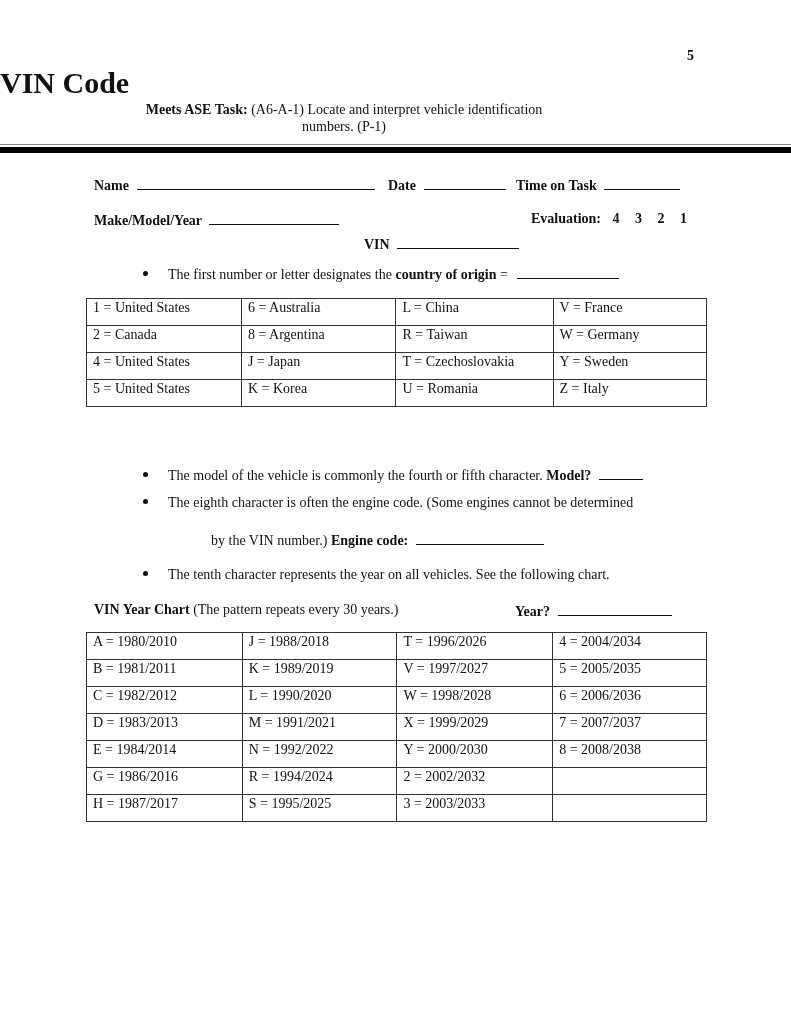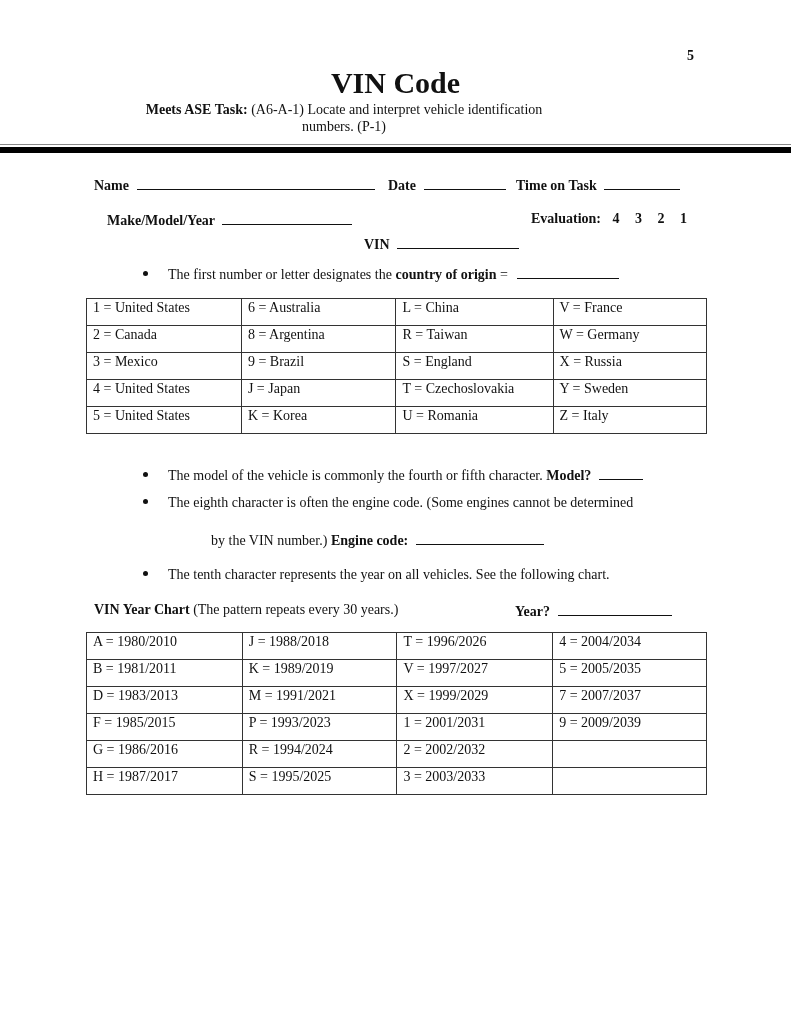--- a/index.html
+++ b/index.html
@@ -1,20 +1,20 @@
 <!DOCTYPE html>
 <html><head>
 <meta charset="utf-8">
 <style>
   html, body { margin: 0; padding: 0; background: #ffffff; }
   body { width: 791px; height: 1024px; position: relative; overflow: hidden;
          font-family: "Liberation Serif", serif; color: #111; }
   .abs { position: absolute; }
   .page-number { left: 687px; top: 48px; font-size: 14px; font-weight: bold; }
-  .title { left: 0; width: 791px; top: 66px; text-align: center; font-size: 30px; font-weight: bold; line-height: 34px; }
+  .title { left: 0; width: 791px; top: 66px; font-size: 30px; font-weight: bold; line-height: 34px; }
   .subtitle { left: 0; width: 688px; top: 101px; text-align: center; font-size: 14px; line-height: 17px; }
   .subtitle b { font-weight: bold; }
   .rule { left: 0; top: 147px; width: 791px; height: 6px; background: #000; }
   .rule-thin { left: 0; top: 144px; width: 791px; height: 1px; background: #888; }
   .field-row { font-size: 14px; font-weight: bold; line-height: 18px; white-space: nowrap; }
   .blank { display: inline-block; border-bottom: 1px solid #111; height: 14px; vertical-align: baseline; }
   .bullet-line { font-size: 14px; line-height: 18px; white-space: nowrap; }
   .bullet-dot { display: inline-block; width: 5px; height: 5px; border-radius: 50%; background: #111; vertical-align: middle; margin-right: 20px; position: relative; top: -2px; }
   table.grid { position: absolute; border-collapse: collapse; font-size: 14px; border-radius: 25px; }
   table.grid td { border: 1.5px solid #333; padding: 0 0 0 6px; vertical-align: top; line-height: 18px; }
@@ -43,21 +43,21 @@
 </div>
 <div class="abs field-row" style="left:388px; top:175px;">
   <span>Date</span>
   <span class="blank" style="width:82px; margin-left:4px;"></span>
 </div>
 <div class="abs field-row" style="left:516px; top:175px;">
   <span>Time on Task</span>
   <span class="blank" style="width:76px; margin-left:4px;"></span>
 </div>
 
-<div class="abs field-row" style="left:94px; top:210px;margin-left:13px;">
+<div class="abs field-row" style="left:94px; top:210px;">
   <span>Make/Model/Year</span>
   <span class="blank" style="width:130px; margin-left:4px;"></span>
 </div>
 <div class="abs field-row" style="left:364px; top:210px;margin-top:24px;">
   <span>VIN</span>
   <span class="blank" style="width:122px; margin-left:4px;"></span>
 </div>
 <div class="abs field-row" style="left:531px; top:210px;">
   <span>Evaluation:</span>
   <span style="margin-left:8px;">4</span>
@@ -77,26 +77,20 @@
     <td class="col1">1 = United States</td>
     <td class="col2">6 = Australia</td>
     <td class="col3">L = China</td>
     <td class="col4">V = France</td>
   </tr>
   <tr>
     <td>2 = Canada</td>
     <td>8 = Argentina</td>
     <td>R = Taiwan</td>
     <td>W = Germany</td>
-  </tr>
-  <tr>
-    <td>3 = Mexico</td>
-    <td>9 = Brazil</td>
-    <td>S = England</td>
-    <td>X = Russia</td>
   </tr>
   <tr>
     <td>4 = United States</td>
     <td>J = Japan</td>
     <td>T = Czechoslovakia</td>
     <td>Y = Sweden</td>
   </tr>
   <tr>
     <td>5 = United States</td>
     <td>K = Korea</td>
@@ -137,30 +131,36 @@
     <td class="col3">T = 1996/2026</td>
     <td class="col4">4 = 2004/2034</td>
   </tr>
   <tr>
     <td>B = 1981/2011</td>
     <td>K = 1989/2019</td>
     <td>V = 1997/2027</td>
     <td>5 = 2005/2035</td>
   </tr>
   <tr>
+    <td>C = 1982/2012</td>
+    <td>L = 1990/2020</td>
+    <td>W = 1998/2028</td>
+    <td>6 = 2006/2036</td>
+  </tr>
+  <tr>
     <td>D = 1983/2013</td>
     <td>M = 1991/2021</td>
     <td>X = 1999/2029</td>
     <td>7 = 2007/2037</td>
   </tr>
   <tr>
-    <td>F = 1985/2015</td>
-    <td>P = 1993/2023</td>
-    <td>1 = 2001/2031</td>
-    <td>9 = 2009/2039</td>
+    <td>E = 1984/2014</td>
+    <td>N = 1992/2022</td>
+    <td>Y = 2000/2030</td>
+    <td>8 = 2008/2038</td>
   </tr>
   <tr>
     <td>G = 1986/2016</td>
     <td>R = 1994/2024</td>
     <td>2 = 2002/2032</td>
     <td></td>
   </tr>
   <tr>
     <td>H = 1987/2017</td>
     <td>S = 1995/2025</td>

